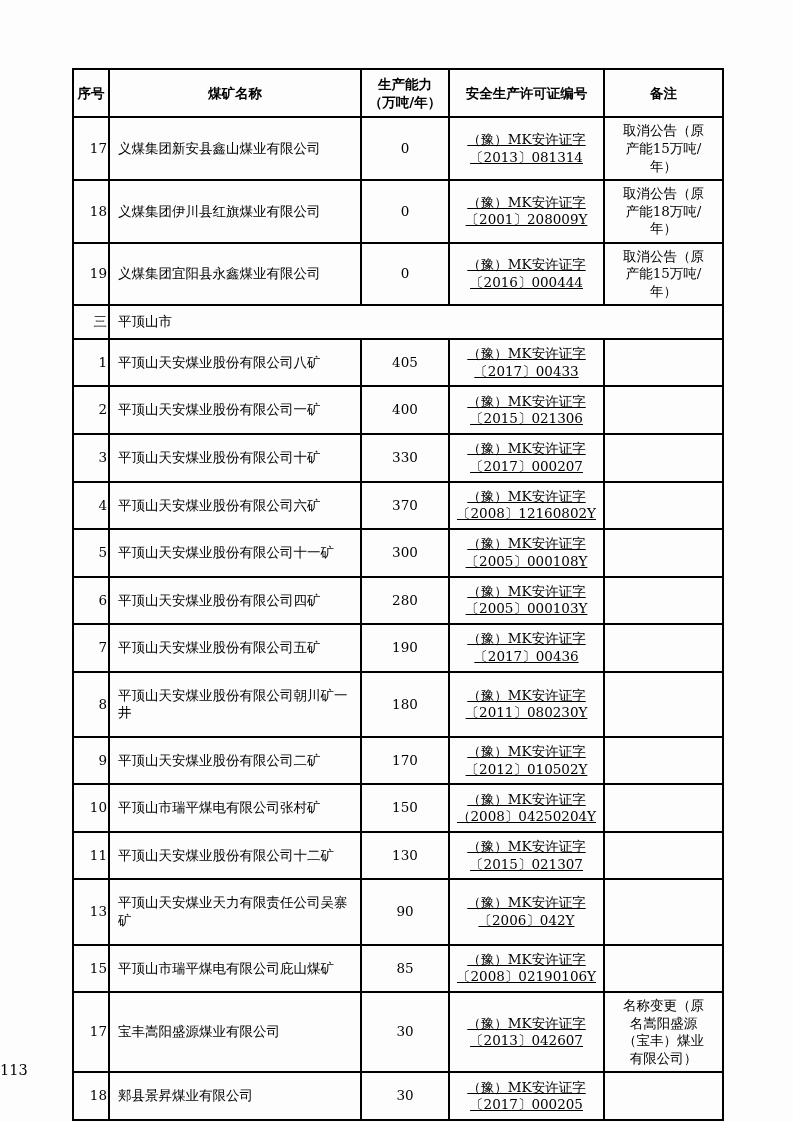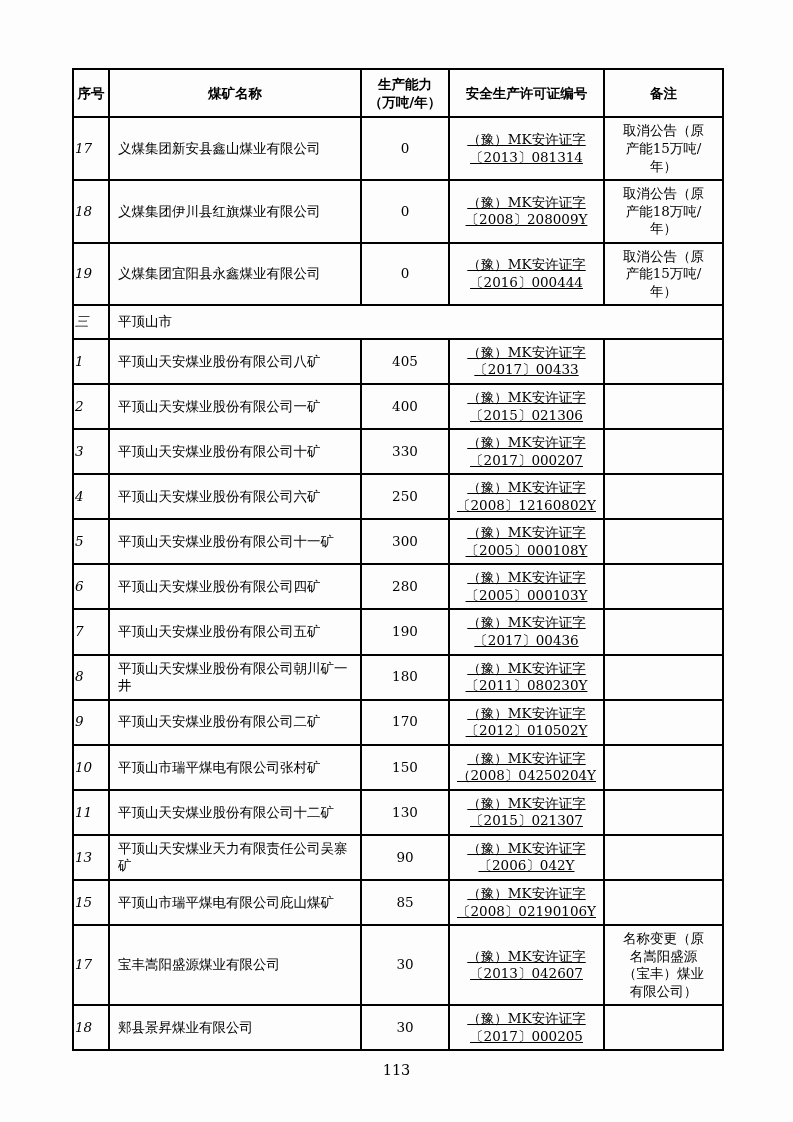--- a/index.html
+++ b/index.html
@@ -41,32 +41,32 @@
     text-align: center;
     padding: 5px 1px;
     line-height: 1.35;
     white-space: pre-line;
   }
   .mine-table td {
     font-size: 13.5px;
     line-height: 1.3;
     padding: 4px 2px;
   }
-  .mine-table td.c-no   { text-align: left; padding: 4px 1px; font-style: italic; }
-  .mine-table td.c-name { text-align: left;   padding: 0 8px; }
+  .mine-table td.c-no   { text-align: right; padding: 4px 1px; }
+  .mine-table td.c-name { text-align: left;   padding: 14px 8px; }
   .mine-table td.c-cap  { text-align: center; }
   .mine-table td.c-lic  { text-align: center; padding: 4px 0; text-decoration: underline; }
   .mine-table td.c-rem  { text-align: center; padding: 4px 18px; }
   .mine-table tr.section td { padding-top: 7px; padding-bottom: 7px; }
   .page-number {
     position: absolute;
     left: 0;
     right: 0;
     top: 1062px;
-    text-align: center;
+    text-align: left;
     font-size: 14.5px;
   }
 </style>
 </head>
 <body>
 
 <div class="sheet">
   <table class="mine-table">
     <colgroup>
       <col style="width:36px">
@@ -90,21 +90,21 @@
           <td class="c-no">17</td>
           <td class="c-name">义煤集团新安县鑫山煤业有限公司</td>
           <td class="c-cap">0</td>
           <td class="c-lic">（豫）MK安许证字〔2013〕081314</td>
           <td class="c-rem">取消公告（原产能15万吨/年）</td>
         </tr>
         <tr>
           <td class="c-no">18</td>
           <td class="c-name">义煤集团伊川县红旗煤业有限公司</td>
           <td class="c-cap">0</td>
-          <td class="c-lic">（豫）MK安许证字〔2008〕208009Y</td>
+          <td class="c-lic">（豫）MK安许证字〔2001〕208009Y</td>
           <td class="c-rem">取消公告（原产能18万吨/年）</td>
         </tr>
         <tr>
           <td class="c-no">19</td>
           <td class="c-name">义煤集团宜阳县永鑫煤业有限公司</td>
           <td class="c-cap">0</td>
           <td class="c-lic">（豫）MK安许证字〔2016〕000444</td>
           <td class="c-rem">取消公告（原产能15万吨/年）</td>
         </tr>
         <tr class="section">
@@ -128,21 +128,21 @@
         <tr>
           <td class="c-no">3</td>
           <td class="c-name">平顶山天安煤业股份有限公司十矿</td>
           <td class="c-cap">330</td>
           <td class="c-lic">（豫）MK安许证字〔2017〕000207</td>
           <td class="c-rem"></td>
         </tr>
         <tr>
           <td class="c-no">4</td>
           <td class="c-name">平顶山天安煤业股份有限公司六矿</td>
-          <td class="c-cap">250</td>
+          <td class="c-cap">370</td>
           <td class="c-lic">（豫）MK安许证字〔2008〕12160802Y</td>
           <td class="c-rem"></td>
         </tr>
         <tr>
           <td class="c-no">5</td>
           <td class="c-name">平顶山天安煤业股份有限公司十一矿</td>
           <td class="c-cap">300</td>
           <td class="c-lic">（豫）MK安许证字〔2005〕000108Y</td>
           <td class="c-rem"></td>
         </tr>

